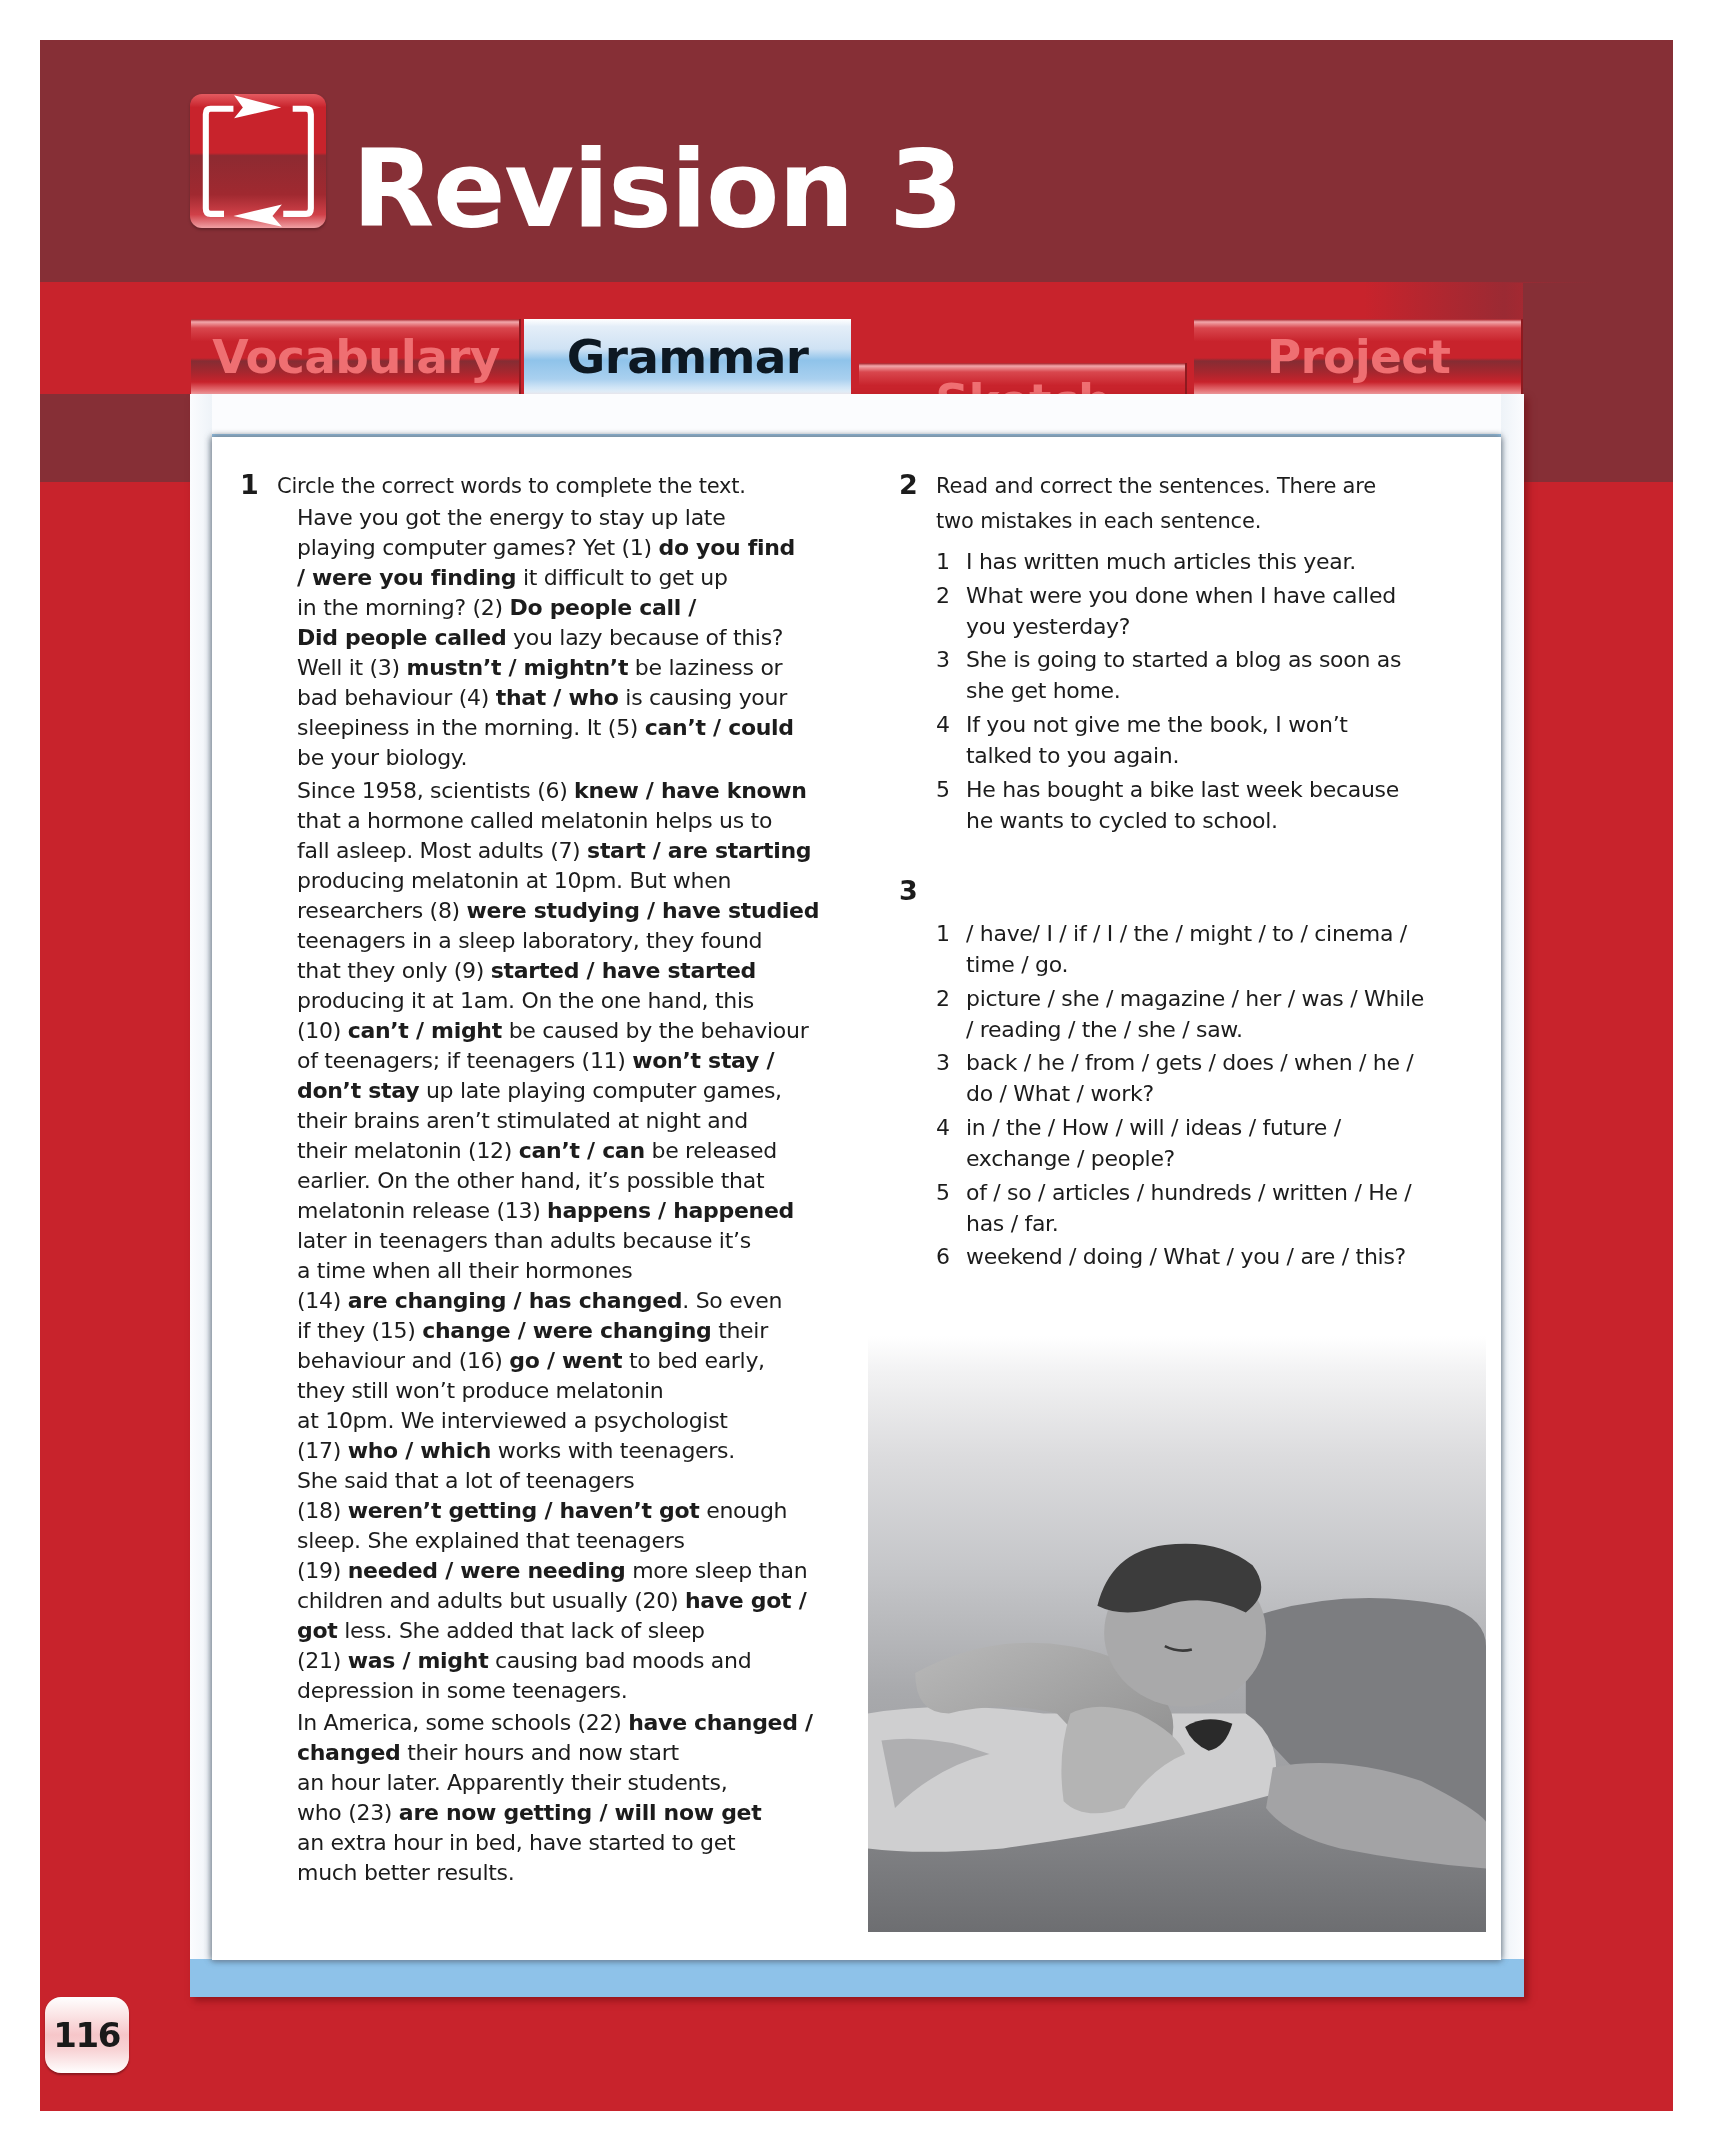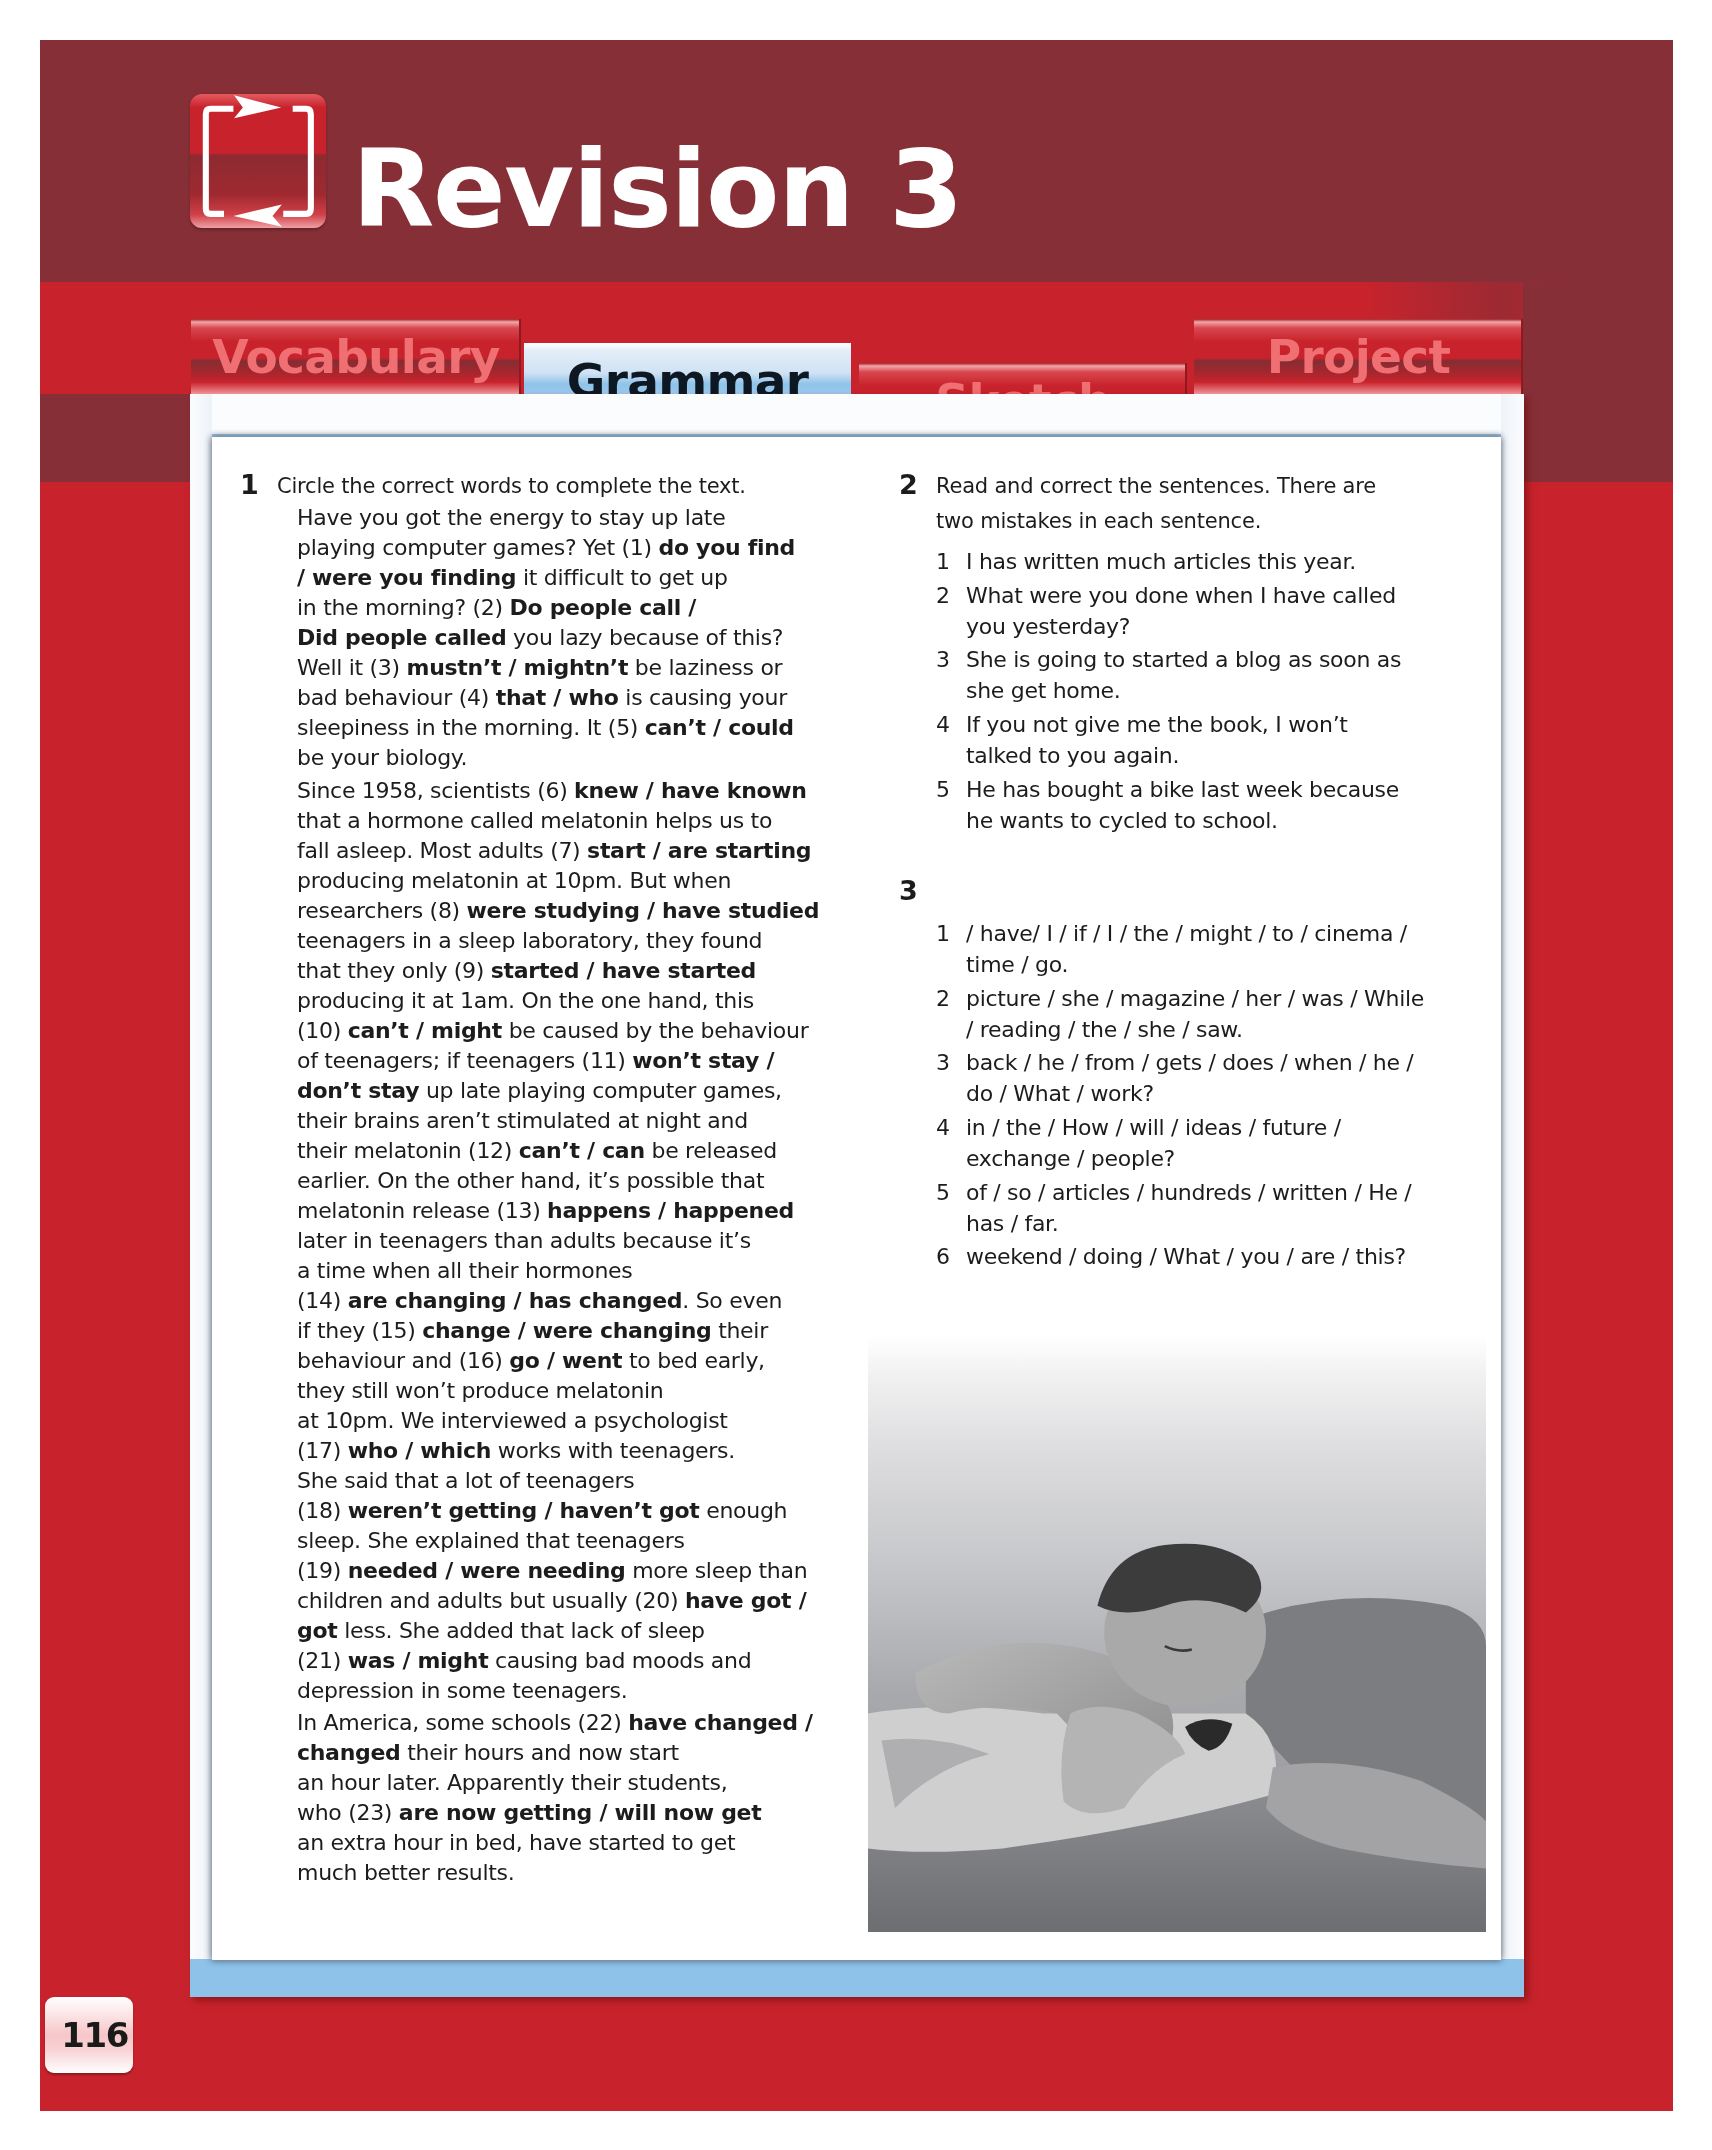--- a/index.html
+++ b/index.html
@@ -15,21 +15,21 @@
     background:linear-gradient(to bottom, #e45a60 0%, #c8232c 10%, #c8232c 44%, #8d2a31 46%, #a02930 75%, #d04048 90%, #f0a0a4 100%);
     box-shadow:0 1.3px 2.7px rgba(0,0,0,0.25); }
   .logo svg { position:absolute; left:0; top:0; width:136px; height:134px; }
   .title { position:absolute; left:312px; top:82px; color:#ffffff; font-family:"DejaVu Sans", sans-serif; font-weight:bold; font-size:107px; line-height:135px; letter-spacing:-1.3px; white-space:nowrap; }
 
   .tab { position:absolute; top:279px; height:75px; font-family:"DejaVu Sans", sans-serif; font-weight:bold; font-size:47px; line-height:75px; text-align:center; letter-spacing:-0.7px; overflow:hidden;
     background:linear-gradient(to bottom, #a51c24 0%, #f2a7aa 4%, #d9474e 12%, #c8232c 30%, #c8232c 52%, #852c33 56%, #a8262e 72%, #c8232c 84%, #e8787c 96%, #f3a0a3 100%);
     color:#ef6f72; box-shadow:inset -2px 0 0 #8e1a20; }
   .tab.active { background:linear-gradient(to bottom, #ffffff 0%, #e4eef8 10%, #cfe2f4 40%, #8fc3ea 55%, #a9d0ef 80%, #eef5fc 100%); color:#0d1822; box-shadow:none; }
   .tab-vocab { left:151px; width:330px; }
-  .tab-grammar { left:484px; width:327px;margin-top:24px; }
+  .tab-grammar { left:484px; width:327px; }
   .tab-sketch { left:819px; width:328px;margin-top:44px; }
   .tab-project { left:1154px; width:329px; }
 
   .panel-blue { position:absolute; left:150px; top:354px; width:1334px; height:1603px; background:#8ec2e9;
     box-shadow:4px 4px 6.7px rgba(110,10,15,0.55); }
   .panel-white { position:absolute; left:150px; top:354px; width:1334px; height:40px; background:#fbfcfe; }
   .panel-white-l { position:absolute; left:150px; top:354px; width:22px; height:1565px; background:linear-gradient(to right,#fbfcfe,#eef3f8); }
   .panel-white-r { position:absolute; left:1461px; top:354px; width:23px; height:1565px; background:linear-gradient(to left,#fbfcfe,#eef3f8); }
   .card { position:absolute; left:172px; top:397px; width:1289px; height:1523px; background:#ffffff;
     box-shadow:0 -2.7px 5.4px rgba(120,130,140,0.55), -3.4px 0 5.4px rgba(120,130,140,0.45), 3.4px 0 5.4px rgba(120,130,140,0.45), 0 3.4px 5.4px rgba(80,110,140,0.55); }
@@ -43,23 +43,23 @@
 
   .list { position:absolute; font-family:"DejaVu Sans", sans-serif; font-size:22px; line-height:31px; color:#1c1c1c; letter-spacing:-0.3px; margin:0; padding:0; list-style:none; }
   .list li { position:relative; padding-left:30px; margin-bottom:2.7px; }
   .list .n { position:absolute; left:0; top:0; }
   .list .t { display:block; white-space:pre-line; }
 
   .photo { position:absolute; left:828px; top:1296px; width:618px; height:596px; overflow:hidden;
     background:linear-gradient(to bottom, #ffffff 0%, #f2f2f3 6%, #dcdcde 20%, #c4c5c8 40%, #a8a9ac 60%, #8c8d90 100%); }
   .photo svg { position:absolute; left:0; top:0; width:618px; height:596px; }
 
-  .pagenum { position:absolute; left:4.7px; top:1957px; width:76px; height:76px; border-radius:9px;
+  .pagenum { position:absolute; left:4.7px; top:1957px; width:84px; height:76px; border-radius:16px;
     background:linear-gradient(to bottom, #ffffff 0%, #fbe3e4 25%, #f6c6c9 50%, #f8d3d5 70%, #ffffff 100%);
-    box-shadow:0 1.3px 2px rgba(0,0,0,0.3); font-family:"DejaVu Sans", sans-serif; font-weight:bold; font-size:34px; color:#1a1a1a; text-align:center; line-height:76px; letter-spacing:-1.3px;padding-left:12px; }
+    box-shadow:0 1.3px 2px rgba(0,0,0,0.3); font-family:"DejaVu Sans", sans-serif; font-weight:bold; font-size:34px; color:#1a1a1a; text-align:center; line-height:76px; letter-spacing:-1.3px; }
 </style>
 </head>
 <body>
 
 <div class="page">
   <div class="hdr-maroon"></div>
   <div class="red-band"></div>
   <div class="side-maroon-l"></div>
   <div class="side-maroon-r"></div>
 

